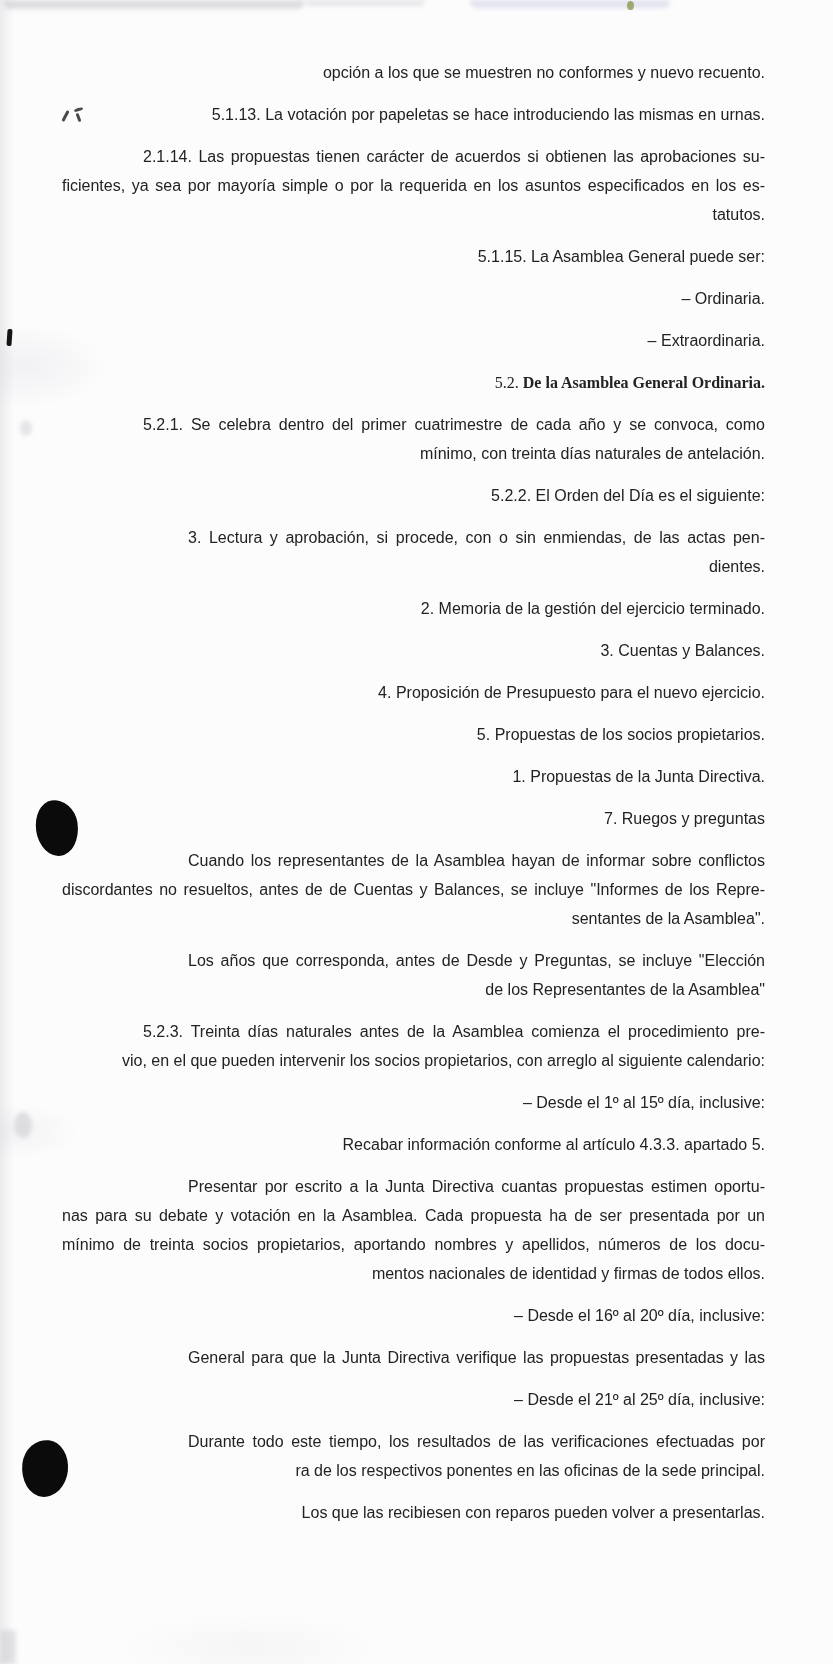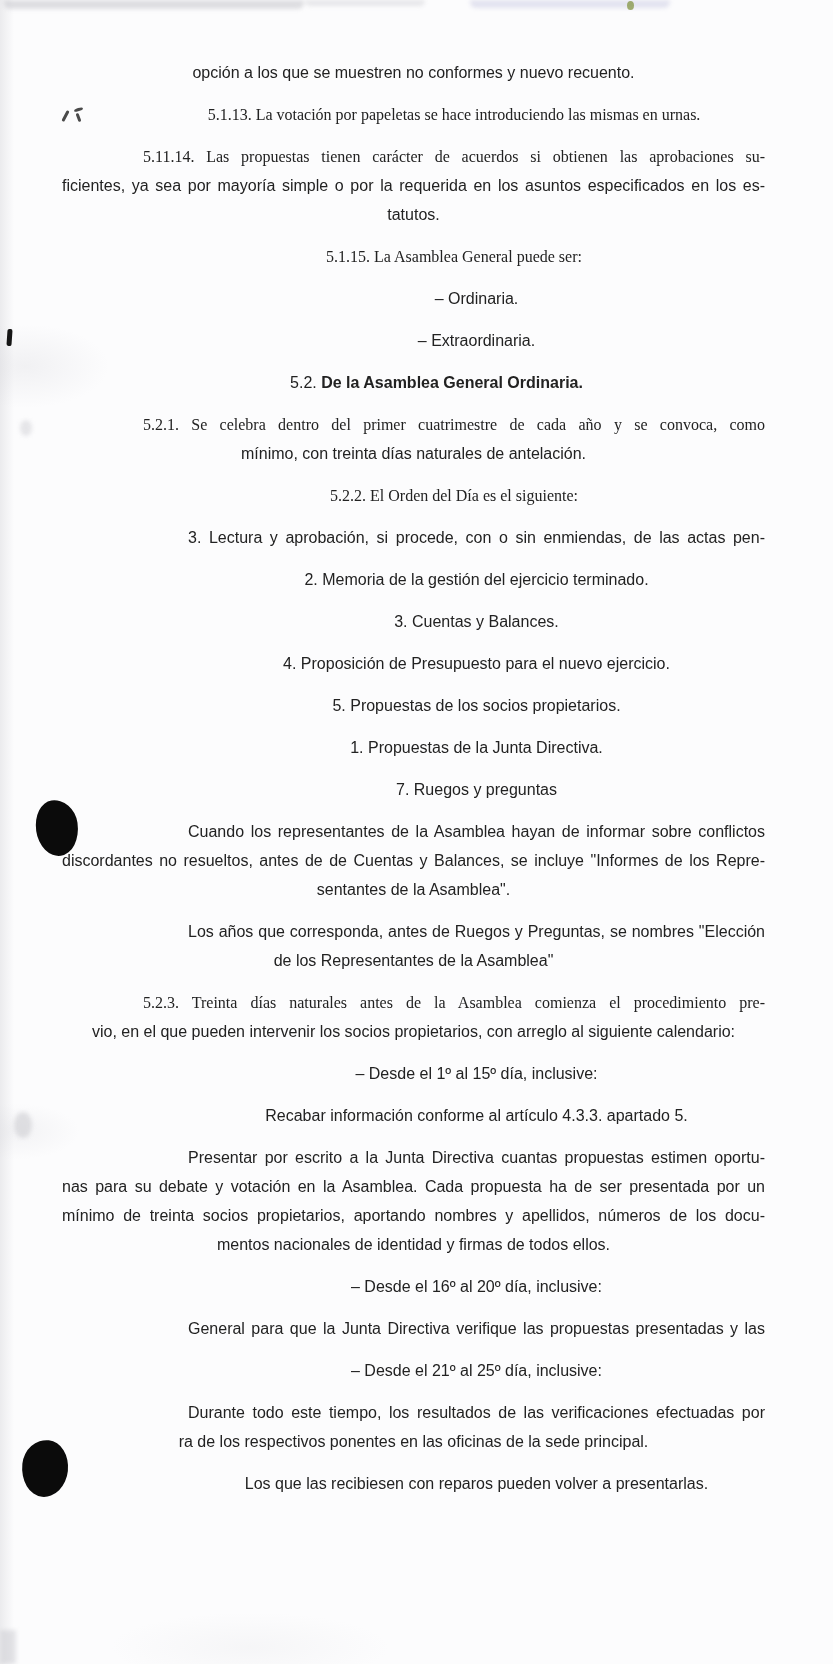--- a/index.html
+++ b/index.html
@@ -16,26 +16,26 @@
       radial-gradient(ellipse 90px 40px at 2% 68%, rgba(190,190,198,.15), transparent 70%),
       radial-gradient(ellipse 200px 50px at 30% 99%, rgba(200,200,205,.12), transparent 70%),
       linear-gradient(to right, rgba(175,175,182,.22), rgba(175,175,182,0) 14px),
       #fcfcfd;
   }
   .text-col{
     position:absolute;left:62px;top:58px;width:703px;
     font-size:16px;color:#222;
   }
   .para{margin:0 0 13px;}
-  .line{line-height:29px;min-height:29px;text-align:center;}
+  .line{line-height:29px;min-height:29px;text-align:right;}
   .line.j{text-align:justify;text-align-last:justify;}
   .i0 .line.first{padding-left:0;}
-  .i1 .line.first{padding-left:81px;font-family:Liberation Serif, serif;}
+  .i1 .line.first{padding-left:81px;}
   .i2 .line.first{padding-left:126px;}
-  .h  .line.first{padding-left:46px;}
+  .h  .line.first{padding-left:46px;font-family:Liberation Serif, serif;}
   .bold{font-weight:bold;}
   
   .ink-blob{position:absolute;background:#0b0b0b;}
   .blob-1{left:36px;top:800px;width:42px;height:56px;border-radius:46% 54% 50% 50%/50% 46% 54% 50%;transform:rotate(-8deg);}
   .blob-2{left:22px;top:1440px;width:46px;height:57px;border-radius:52% 48% 50% 50%/46% 50% 50% 54%;transform:rotate(6deg);}
   .pen-mark{position:absolute;left:62px;top:106px;width:26px;height:22px;}
   .pen-mark i{position:absolute;display:block;background:#4a4a4a;border-radius:2px;}
   .pen-mark i:nth-child(1){left:2px;top:4px;width:3px;height:12px;transform:rotate(28deg);}
   .pen-mark i:nth-child(2){left:12px;top:2px;width:9px;height:3px;transform:rotate(-18deg);border-radius:50% 50% 40% 40%;}
   .pen-mark i:nth-child(3){left:15px;top:7px;width:3px;height:9px;transform:rotate(-20deg);}
@@ -71,21 +71,21 @@
   <div class="ink-blob blob-2" style="background: rgb(11, 11, 11);"></div>
 
   <div class="text-col" style="color: rgb(34, 34, 34);">
       <div class="para i0">
         <div class="line first">opción a los que se muestren no conformes y nuevo recuento.</div>
       </div>
       <div class="para i1">
         <div class="line first">5.1.13. La votación por papeletas se hace introduciendo las mismas en urnas.</div>
       </div>
       <div class="para i1">
-        <div class="line first j">5.11.14. Las propuestas tienen carácter de acuerdos si obtienen las aprobaciones su-</div>
+        <div class="line first j">2.1.14. Las propuestas tienen carácter de acuerdos si obtienen las aprobaciones su-</div>
         <div class="line j">ficientes, ya sea por mayoría simple o por la requerida en los asuntos especificados en los es-</div>
         <div class="line">tatutos.</div>
       </div>
       <div class="para i1">
         <div class="line first">5.1.15. La Asamblea General puede ser:</div>
       </div>
       <div class="para i2">
         <div class="line first">– Ordinaria.</div>
       </div>
       <div class="para i2">
@@ -96,20 +96,21 @@
       </div>
       <div class="para i1">
         <div class="line first j">5.2.1. Se celebra dentro del primer cuatrimestre de cada año y se convoca, como</div>
         <div class="line">mínimo, con treinta días naturales de antelación.</div>
       </div>
       <div class="para i1">
         <div class="line first">5.2.2. El Orden del Día es el siguiente:</div>
       </div>
       <div class="para i2">
         <div class="line first j">3. Lectura y aprobación, si procede, con o sin enmiendas, de las actas pen-</div>
+        <div class="line">dientes.</div>
       </div>
       <div class="para i2">
         <div class="line first">2. Memoria de la gestión del ejercicio terminado.</div>
       </div>
       <div class="para i2">
         <div class="line first">3. Cuentas y Balances.</div>
       </div>
       <div class="para i2">
         <div class="line first">4. Proposición de Presupuesto para el nuevo ejercicio.</div>
       </div>
@@ -121,21 +122,21 @@
       </div>
       <div class="para i2">
         <div class="line first">7. Ruegos y preguntas</div>
       </div>
       <div class="para i2">
         <div class="line first j">Cuando los representantes de la Asamblea hayan de informar sobre conflictos</div>
         <div class="line j">discordantes no resueltos, antes de de Cuentas y Balances, se incluye "Informes de los Repre-</div>
         <div class="line">sentantes de la Asamblea".</div>
       </div>
       <div class="para i2">
-        <div class="line first j">Los años que corresponda, antes de Ruegos y Preguntas, se nombres "Elección</div>
+        <div class="line first j">Los años que corresponda, antes de Desde y Preguntas, se incluye "Elección</div>
         <div class="line">de los Representantes de la Asamblea"</div>
       </div>
       <div class="para i1">
         <div class="line first j">5.2.3. Treinta días naturales antes de la Asamblea comienza el procedimiento pre-</div>
         <div class="line">vio, en el que pueden intervenir los socios propietarios, con arreglo al siguiente calendario:</div>
       </div>
       <div class="para i2">
         <div class="line first">– Desde el 1º al 15º día, inclusive:</div>
       </div>
       <div class="para i2">

